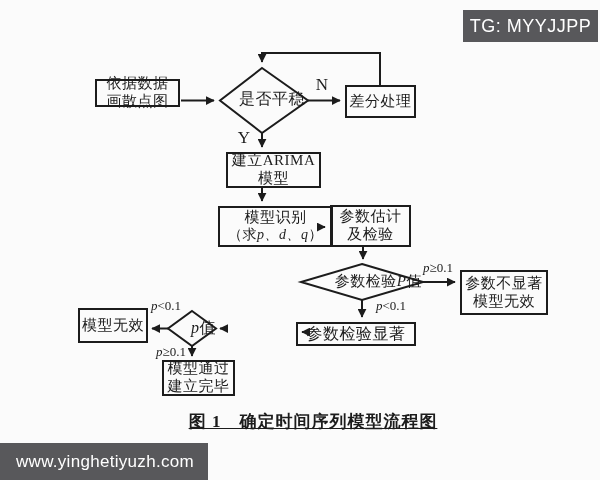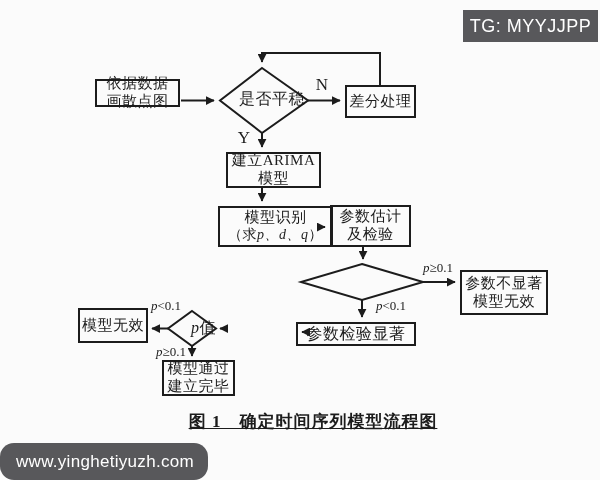--- a/index.html
+++ b/index.html
@@ -44,21 +44,21 @@
     display:flex;align-items:center;justify-content:center;
     font-family:"Liberation Sans","DejaVu Sans",sans-serif;
     font-size:18px;letter-spacing:0.5px;
   }
   .site-bar{
     position:absolute;left:0;top:443px;width:208px;height:37px;
     background:#58585b;color:#fff;
     display:flex;align-items:center;
     box-sizing:border-box;padding-left:16px;
     font-family:"Liberation Sans","DejaVu Sans",sans-serif;
-    font-size:17px;letter-spacing:0.3px;border-radius:14px;
+    font-size:17px;letter-spacing:0.3px;
   }
 </style>
 </head>
 <body>
 
 <div class="page">
 
   <svg class="wires" width="600" height="480" viewBox="0 0 600 480">
     <defs>
       <marker id="arrow" viewBox="0 0 6 6" refX="5.5" refY="3" markerWidth="4.5" markerHeight="4.5" orient="auto-start-reverse">
@@ -107,20 +107,21 @@
   <div class="node" style="left:296px;top:322px;width:120px;height:24px;font-size:16px;line-height:1;">参数检验显著</div>
 
 
   <div class="node" style="left:78px;top:308px;width:70px;height:35px;">模型无效</div>
 
   <div class="node" style="left:162px;top:360px;width:73px;height:36px;">模型通过
 建立完毕</div>
 
   <div class="dlabel" style="left:220px;top:90px;width:85px;font-size:16px;">是否平稳</div>
 
+  <div class="dlabel" style="left:302px;top:273px;width:120px;font-size:15px;"><span>参数检验</span><span class="var">P</span><span>值</span></div>
 
   <div class="dlabel" style="left:168px;top:319px;width:48px;font-size:16px;"><span class="var">p</span><span>值</span></div>
 
   <div class="elabel branch" style="left:312px;top:76px;width:20px;">N</div>
   <div class="elabel branch" style="left:234px;top:129px;width:20px;">Y</div>
 
   <div class="elabel" style="left:415px;top:261px;width:46px;"><span class="var">p</span><span>≥0.1</span></div>
 
   <div class="elabel" style="left:367px;top:299px;width:48px;"><span class="var">p</span><span>&lt;0.1</span></div>
 

